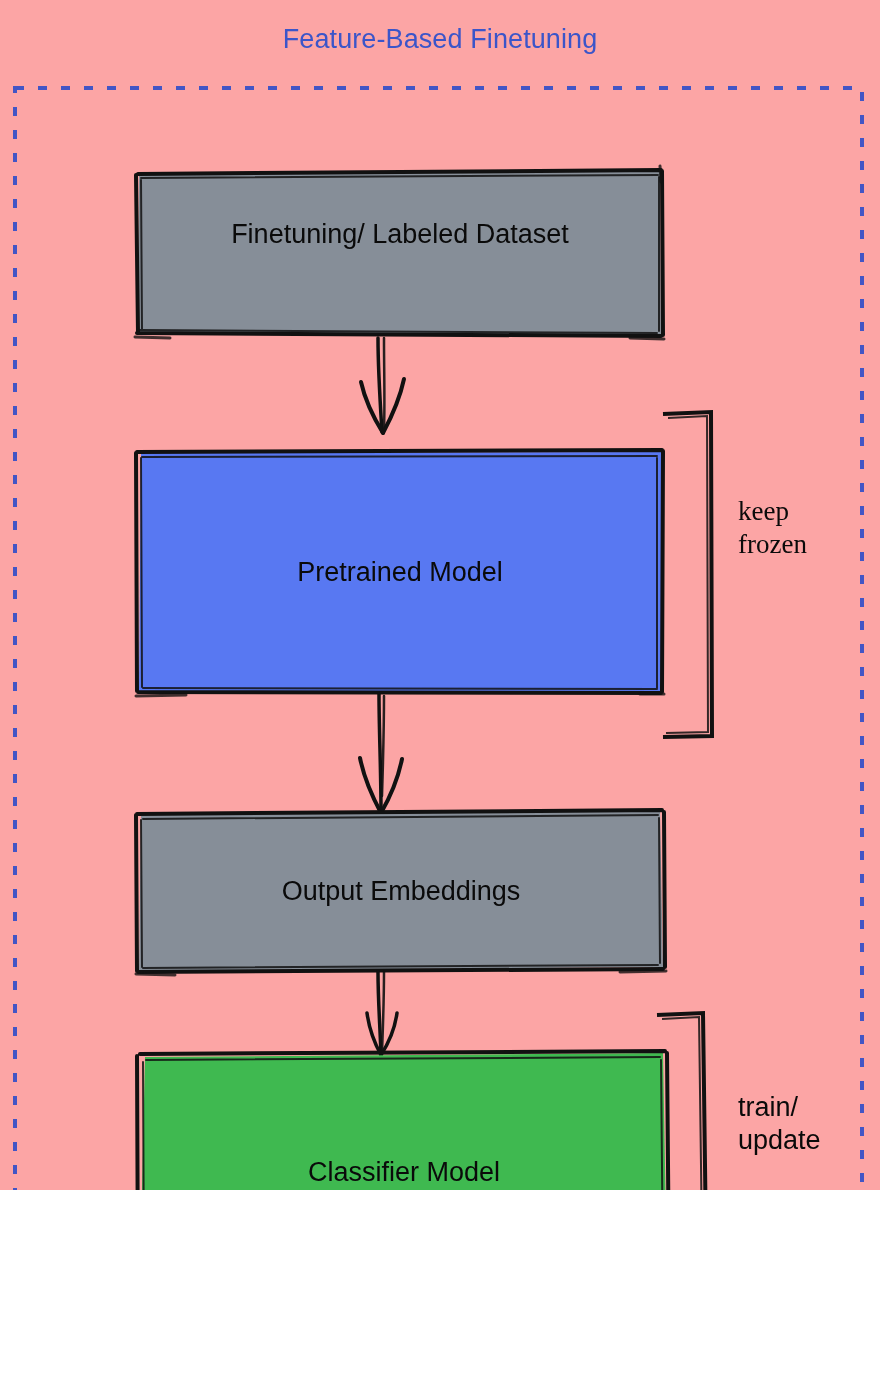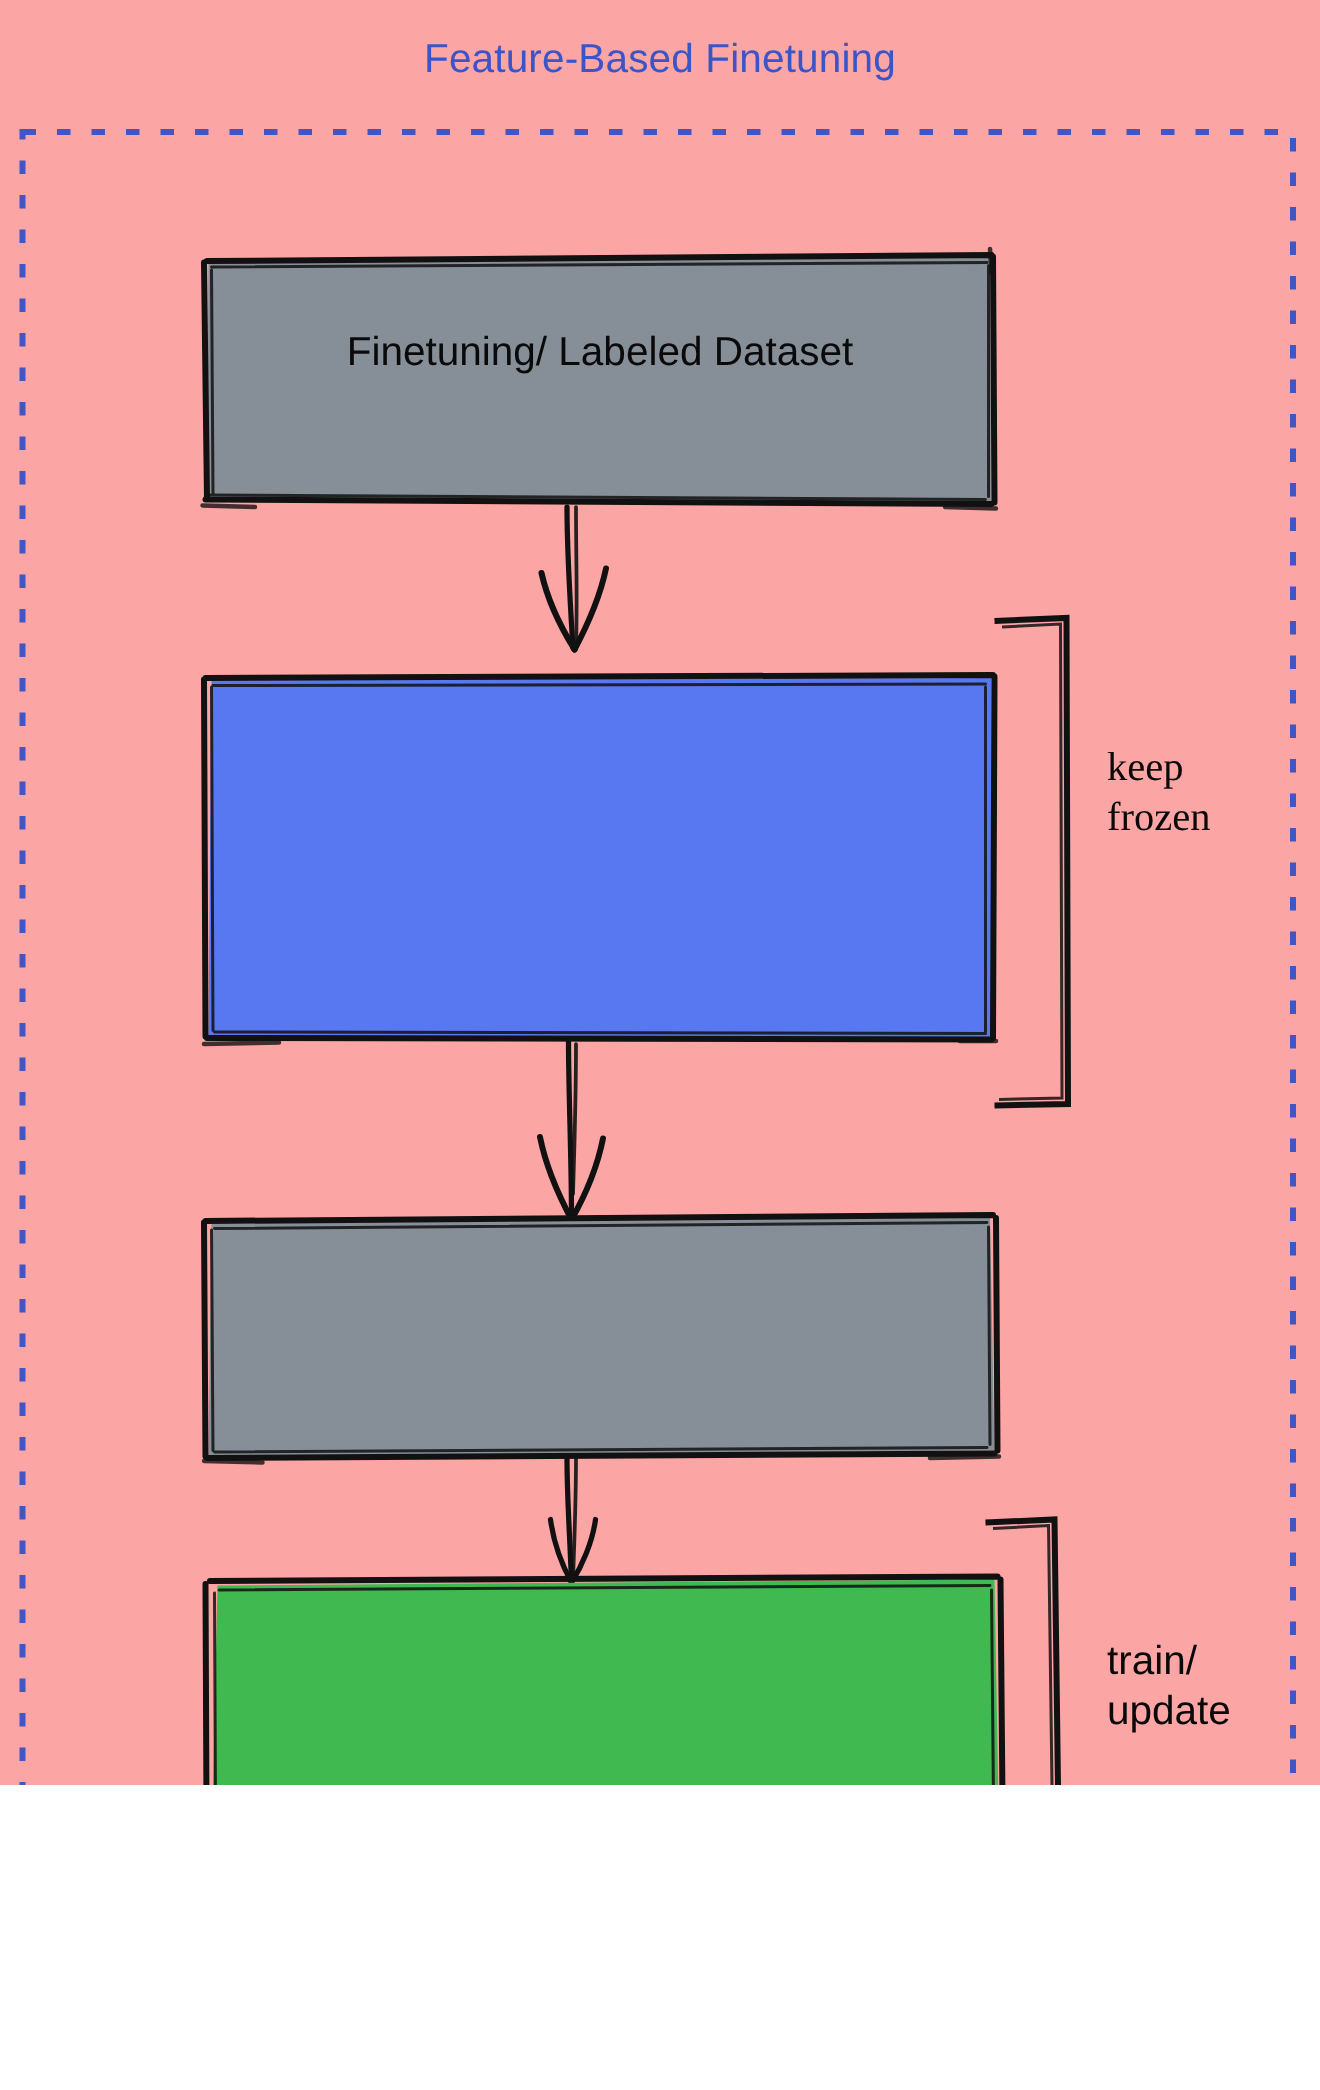--- a/index.html
+++ b/index.html
@@ -123,22 +123,25 @@
       <polygon points="145,1057 663,1053 667,1275 140,1283" fill="#3fb950" stroke="none"></polygon>
       <path d="M140,1054 L665,1051 M667,1053 L669,1275 M667,1277 L139,1285 M138,1283 L137,1056" fill="none" stroke="#111111" stroke-width="4" stroke-linecap="round"></path>
       <path d="M146,1060 L660,1057 M661,1060 L663,1271 M662,1273 L145,1280 M144,1278 L143,1062" fill="none" stroke="#111111" stroke-width="2" stroke-linecap="round" opacity="0.85"></path>
       <path d="M138,1288 L280,1284 M620,1278 L670,1277" fill="none" stroke="#111111" stroke-width="3" stroke-linecap="round" opacity="0.8"></path>
     </g>
 
   </svg>
 
   <div class="node-label" style="left:138px; top:219px; width:524px;text-align:center;">Finetuning/ Labeled Dataset</div>
 
+  <div class="node-label" style="left:139px; top:557px; width:522px;">Pretrained Model</div>
 
+  <div class="node-label" style="left:140px; top:876px; width:522px;">Output Embeddings</div>
 
+  <div class="node-label" style="left:142px; top:1157px; width:524px;">Classifier Model</div>
 
   <div class="side-label" style="left:738px; top:495px;font-family:Liberation Serif, serif;">keep
 frozen</div>
 
   <div class="side-label" style="left:738px; top:1091px;">train/
 update</div>
 
 </div>
 
 </body></html>

